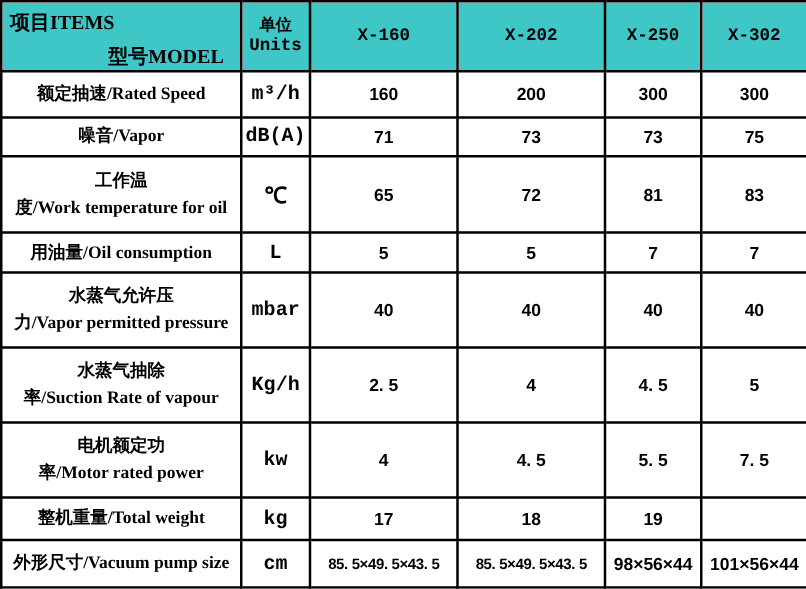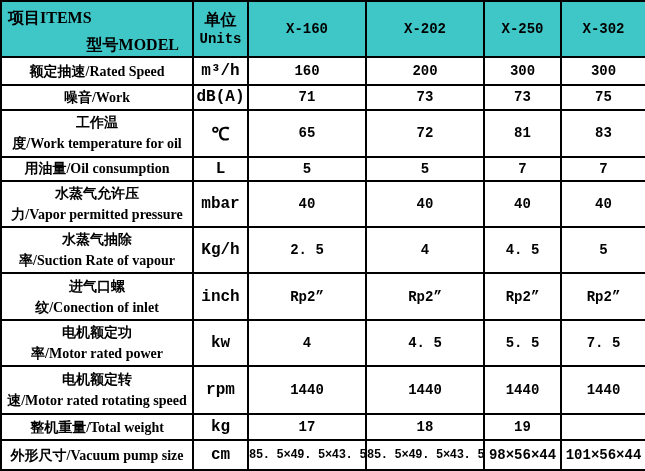--- a/index.html
+++ b/index.html
@@ -17,35 +17,35 @@
   .label-header { position:relative;text-align:right; }
   .items-label {
     position:absolute; top:6px; left:6px;
     font-family:"Liberation Serif", serif; font-weight:bold; font-size:16px; white-space:nowrap;
   }
   .model-label {
     position:absolute; bottom:0; right:13px;
     font-family:"Liberation Serif", serif; font-weight:bold; font-size:16px; white-space:nowrap;
   }
   .unit-header div { line-height:1.35; }
-  .unit-cn { font-family:"Liberation Serif", serif; font-weight:bold; font-size:16px; }
+  .unit-cn { font-family:"Liberation Serif", serif; font-weight:bold; font-size:13px; }
   .unit-en, .model-header {
     font-family:"Liberation Mono","DejaVu Sans Mono", monospace; font-weight:bold; font-size:14px;
   }
   
   .label-cell {
     font-family:"Liberation Serif", serif; font-weight:bold; font-size:14px; line-height:1.5;
   }
   .label-cell div { white-space:nowrap; }
   .unit-cell {
     font-family:"Liberation Mono","DejaVu Sans Mono", monospace; font-weight:bold; font-size:16px; white-space:nowrap;
   }
   .unit-cell.big-unit { font-size:18px; }
   .value-cell {
-    font-family:Liberation Mono, monospace; font-weight:bold; font-size:14px; white-space:nowrap;
+    font-family:Liberation Sans, sans-serif; font-weight:bold; font-size:14px; white-space:nowrap;
   }
   .value-cell.long { font-size:12px; letter-spacing:-0.3px; }
 </style>
 </head>
 <body>
 
 <table class="spec">
   <colgroup>
     <col style="width:192px">
     <col style="width:55px">
@@ -76,21 +76,21 @@
           <div>额定抽速/Rated Speed</div>
         </td>
         <td class="unit-cell">m³/h</td>
         <td class="value-cell">160</td>
         <td class="value-cell">200</td>
         <td class="value-cell">300</td>
         <td class="value-cell">300</td>
       </tr>
       <tr style="height: 23px;">
         <td class="label-cell">
-          <div>噪音/Work</div>
+          <div>噪音/Vapor</div>
         </td>
         <td class="unit-cell">dB(A)</td>
         <td class="value-cell">71</td>
         <td class="value-cell">73</td>
         <td class="value-cell">73</td>
         <td class="value-cell">75</td>
       </tr>
       <tr style="height: 45px;">
         <td class="label-cell">
           <div>工作温</div>
@@ -127,52 +127,30 @@
         <td class="label-cell">
           <div>水蒸气抽除</div>
           <div>率/Suction Rate of vapour</div>
         </td>
         <td class="unit-cell">Kg/h</td>
         <td class="value-cell">2. 5</td>
         <td class="value-cell">4</td>
         <td class="value-cell">4. 5</td>
         <td class="value-cell">5</td>
       </tr>
-      <tr style="height: 43px;">
-        <td class="label-cell">
-          <div>进气口螺</div>
-          <div>纹/Conection of inlet</div>
-        </td>
-        <td class="unit-cell">inch</td>
-        <td class="value-cell">Rp2”</td>
-        <td class="value-cell">Rp2”</td>
-        <td class="value-cell">Rp2”</td>
-        <td class="value-cell">Rp2”</td>
-      </tr>
       <tr style="height: 44px; margin-top: 32px;">
         <td class="label-cell">
           <div>电机额定功</div>
           <div>率/Motor rated power</div>
         </td>
         <td class="unit-cell">kw</td>
         <td class="value-cell">4</td>
         <td class="value-cell">4. 5</td>
         <td class="value-cell">5. 5</td>
         <td class="value-cell">7. 5</td>
-      </tr>
-      <tr style="height: 46px;">
-        <td class="label-cell">
-          <div>电机额定转</div>
-          <div>速/Motor rated rotating speed</div>
-        </td>
-        <td class="unit-cell">rpm</td>
-        <td class="value-cell">1440</td>
-        <td class="value-cell">1440</td>
-        <td class="value-cell">1440</td>
-        <td class="value-cell">1440</td>
       </tr>
       <tr style="height: 25px;">
         <td class="label-cell">
           <div>整机重量/Total weight</div>
         </td>
         <td class="unit-cell">kg</td>
         <td class="value-cell">17</td>
         <td class="value-cell">18</td>
         <td class="value-cell">19</td>
         <td class="value-cell"></td>

